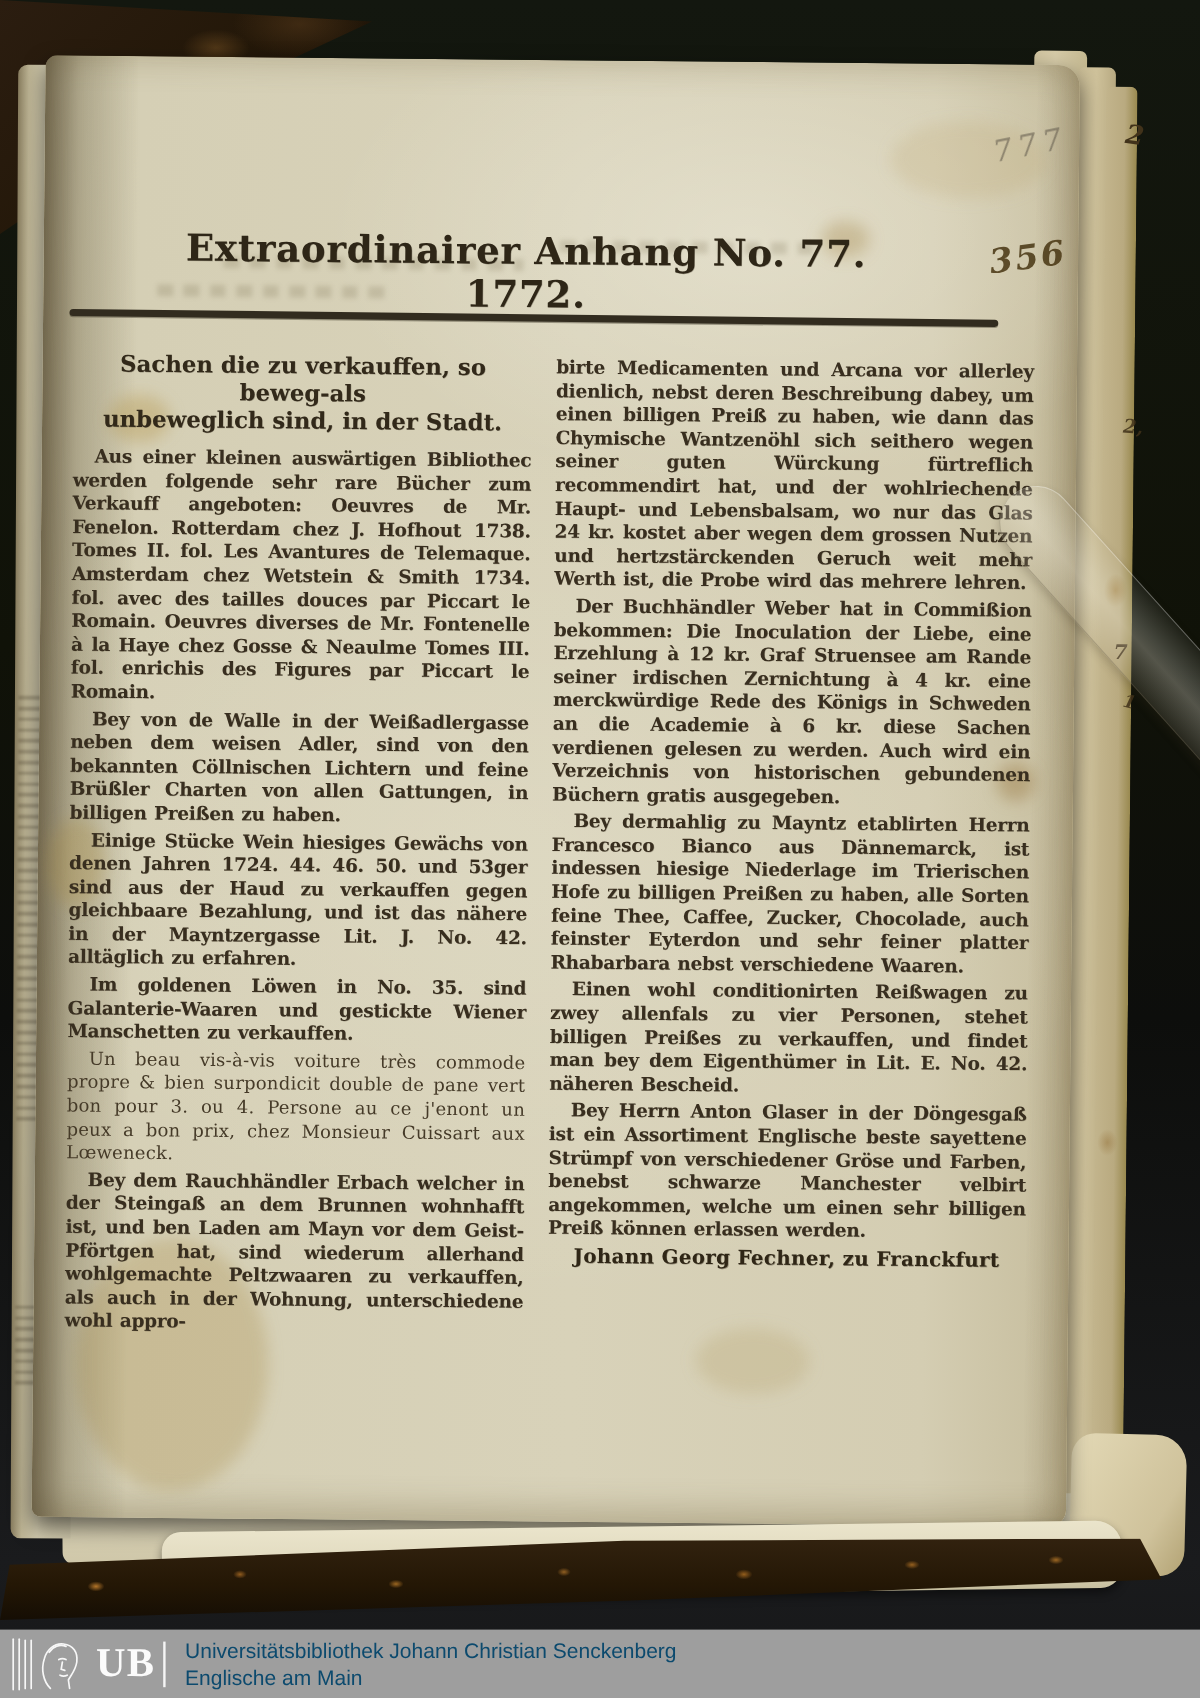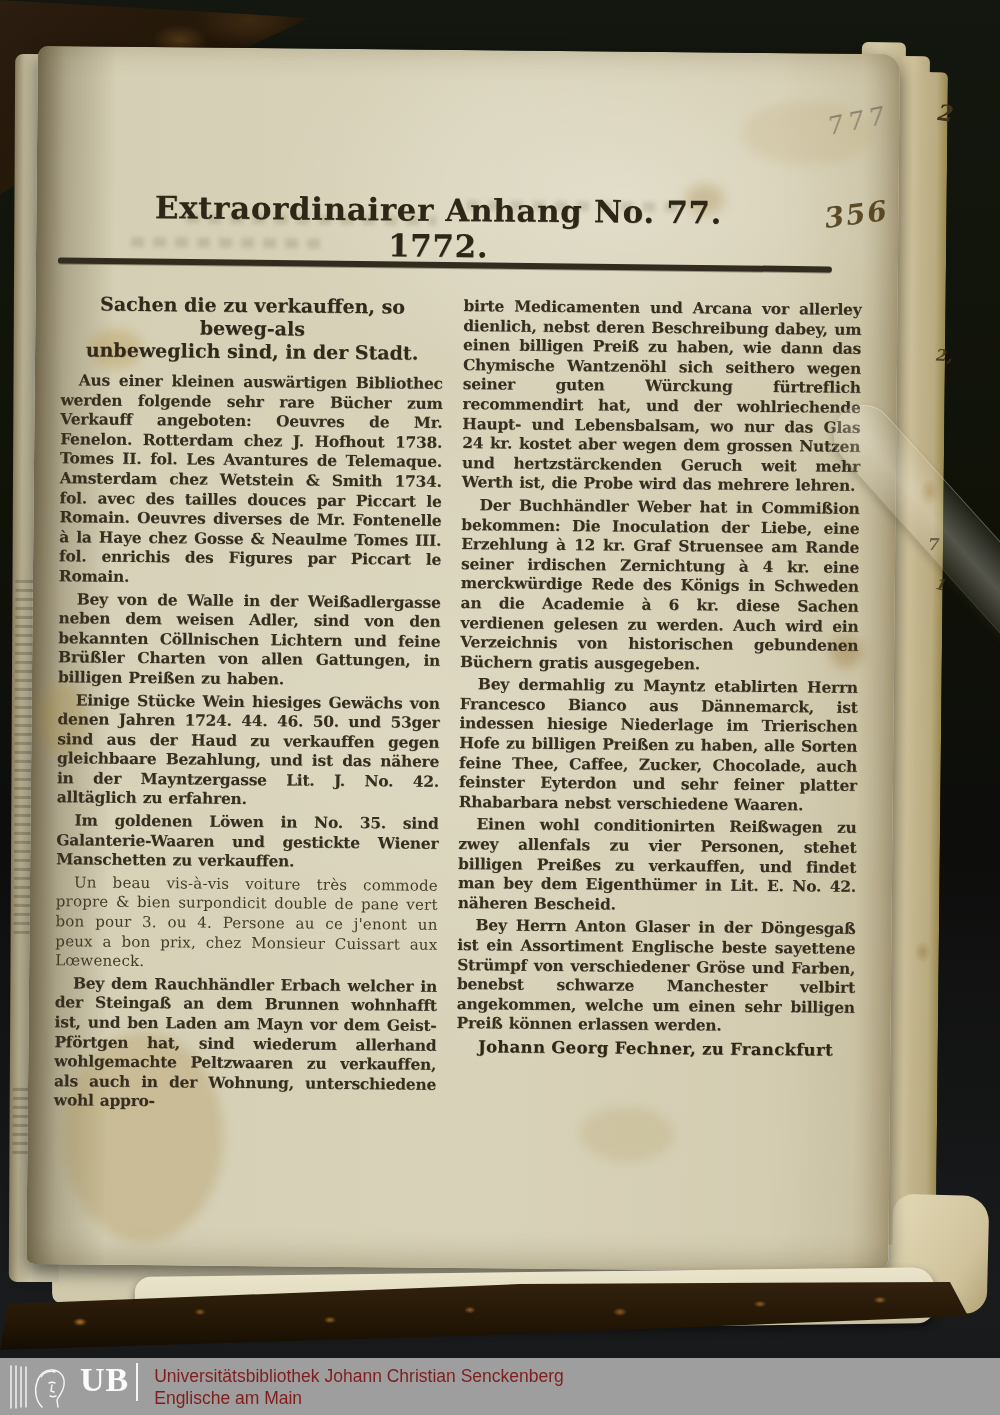--- a/index.html
+++ b/index.html
@@ -99,26 +99,26 @@
   .note7{left:928px;top:534px;font-size:17px;opacity:.9;}
   .note1{left:936px;top:576px;font-size:15px;transform:rotate(14deg);opacity:.85;}
   
   .strap{position:absolute;left:843px;top:382px;width:330px;height:62px;
     transform:rotate(48deg);transform-origin:left center;border-radius:32px 0 0 32px;
     background:linear-gradient(180deg,rgba(255,255,250,.06),rgba(255,255,246,.22) 38%,rgba(244,240,226,.30) 55%,rgba(190,180,158,.14));
     box-shadow:inset 0 1px 0 rgba(255,255,255,.30),inset 0 -1px 0 rgba(110,100,80,.35),2px 3px 7px rgba(60,50,30,.22);}
   
   .footer{position:absolute;left:0;top:1358px;width:1000px;height:57px;background:#9e9e9e;
     font-family:"Liberation Sans",sans-serif;display:flex;align-items:center;}
-  .logo{display:flex;height:48px;margin-left:8px;}
+  .logo{display:flex;align-items:center;height:48px;margin-left:8px;}
   .logo svg{display:block;}
   .logo .ub{font-family:"Liberation Serif",serif;font-weight:700;font-size:34px;color:#fbfbfb;
     margin-left:2px;letter-spacing:1px;line-height:1;}
   .logo .bar{width:2px;height:38px;background:#f5f5f5;margin-left:7px;}
-  .ftext{margin-left:16px;color:#7f1d1d;font-size:17.5px;line-height:22px;}
+  .ftext{margin-left:16px;color:#0c4a6e;font-size:17.5px;line-height:22px;}
 </style>
 </head>
 <body>
 
 <div class="scene">
 
   <div class="cover-topleft"></div>
 
   <div class="strip strip1"></div>
   <div class="strip strip2"></div>

